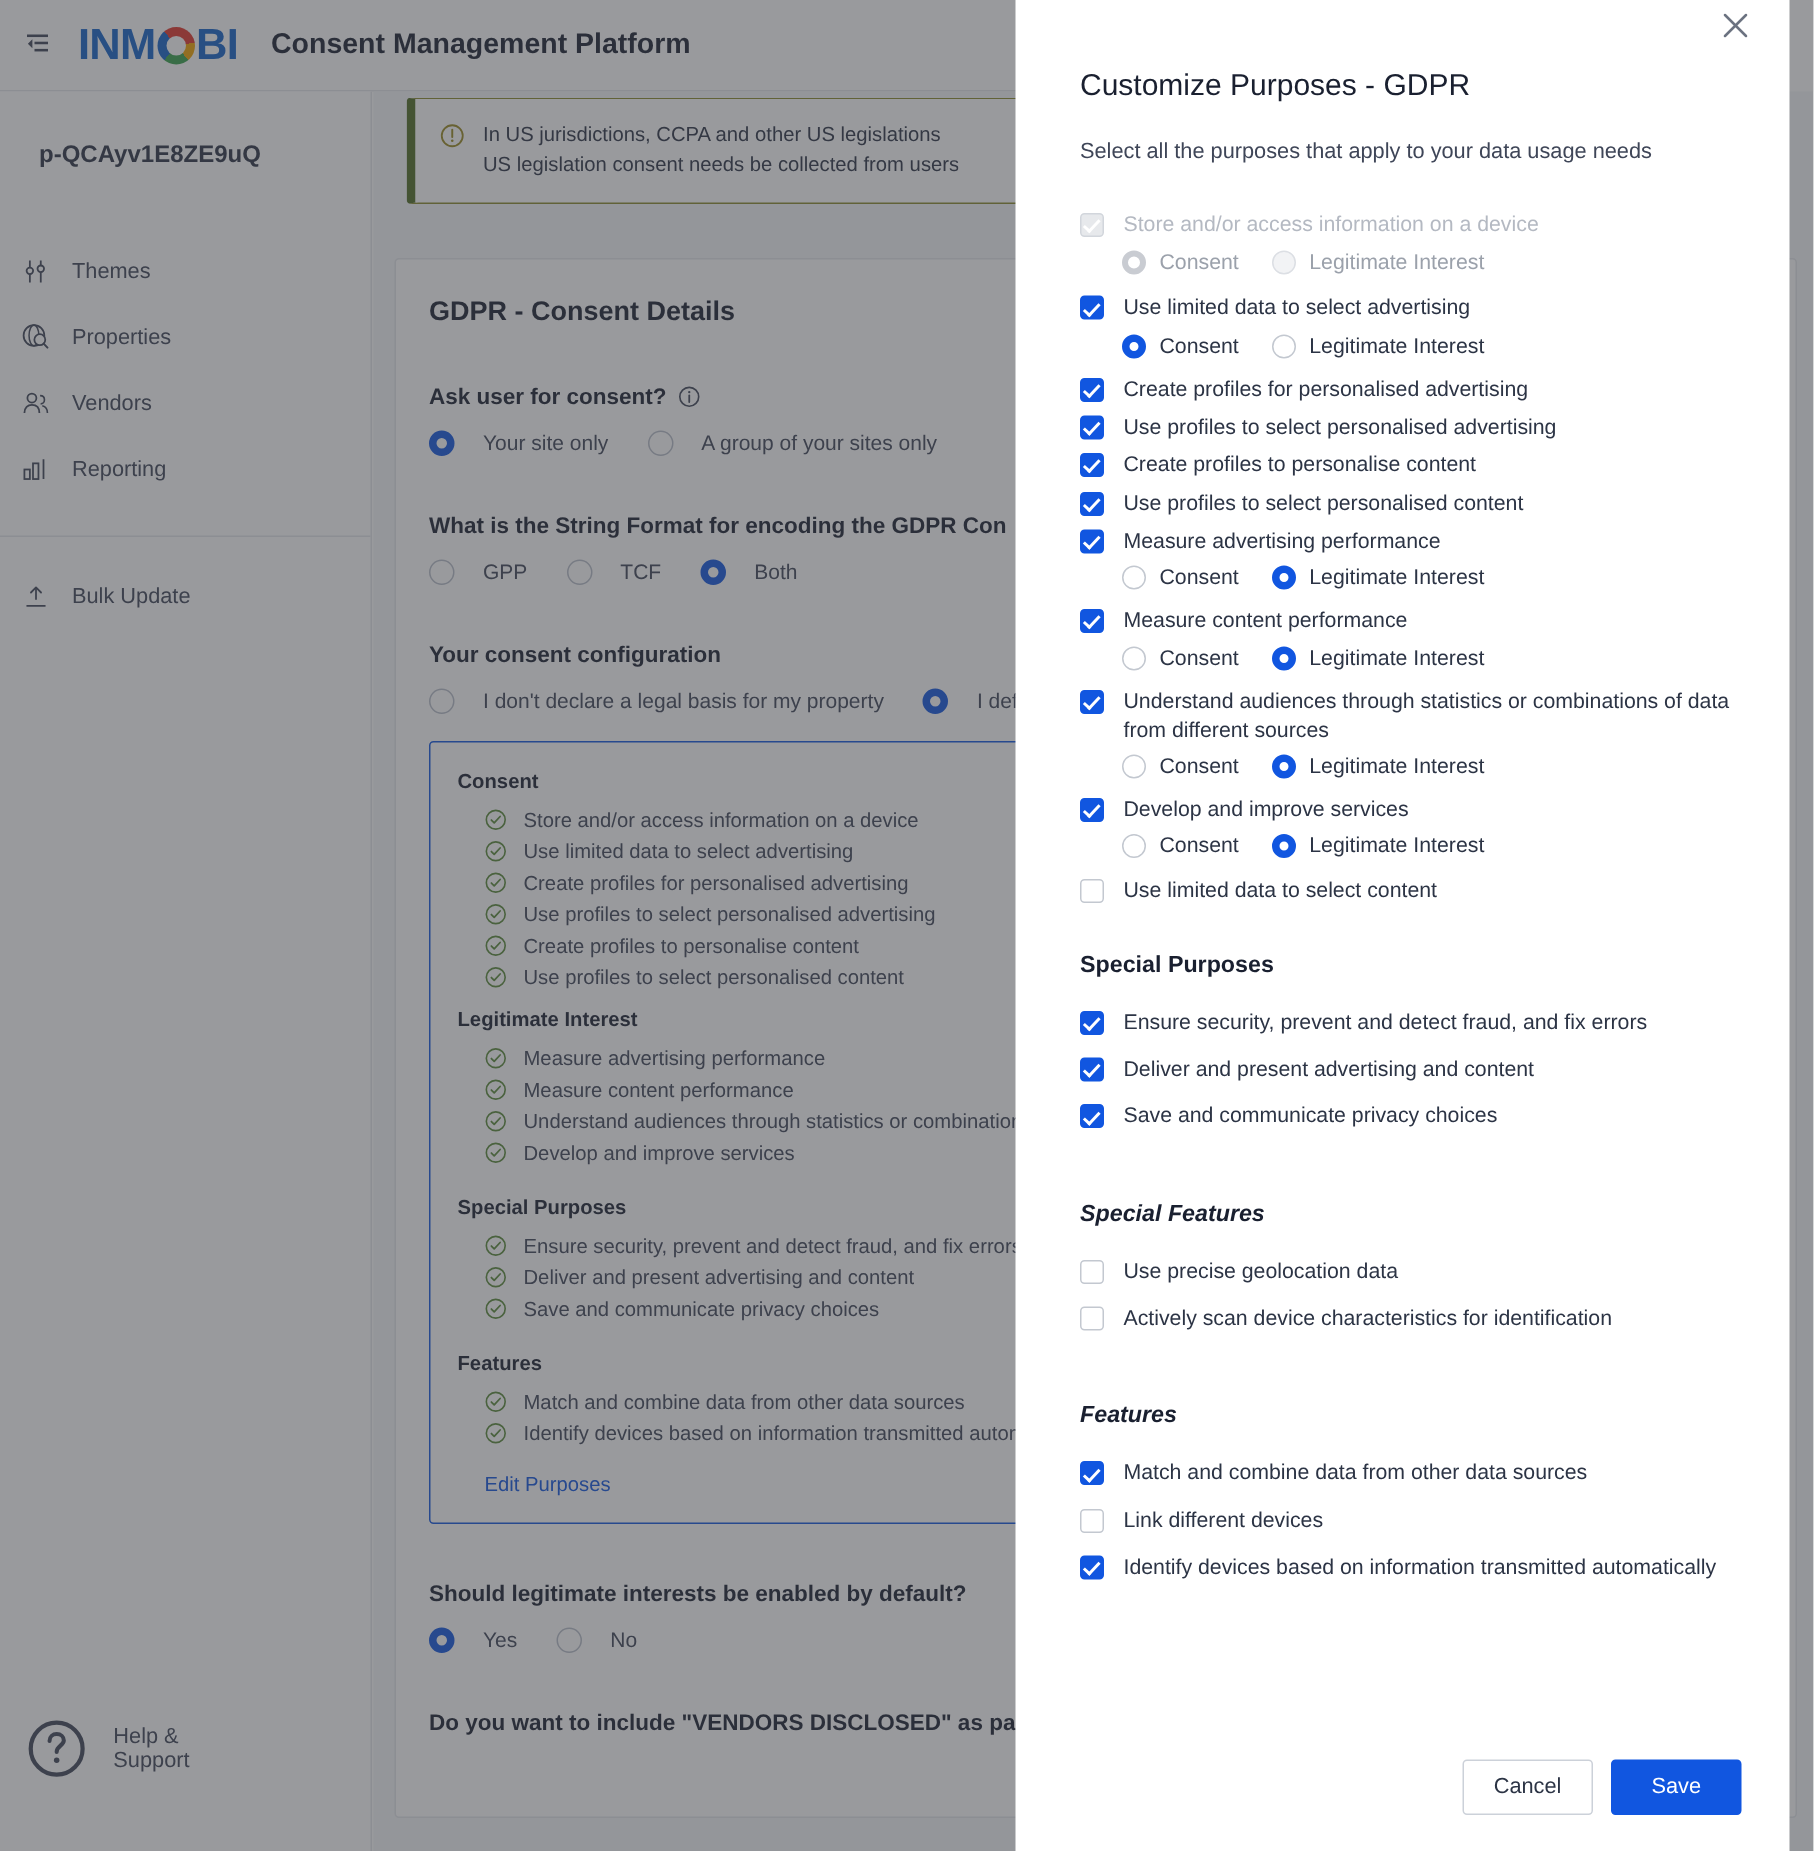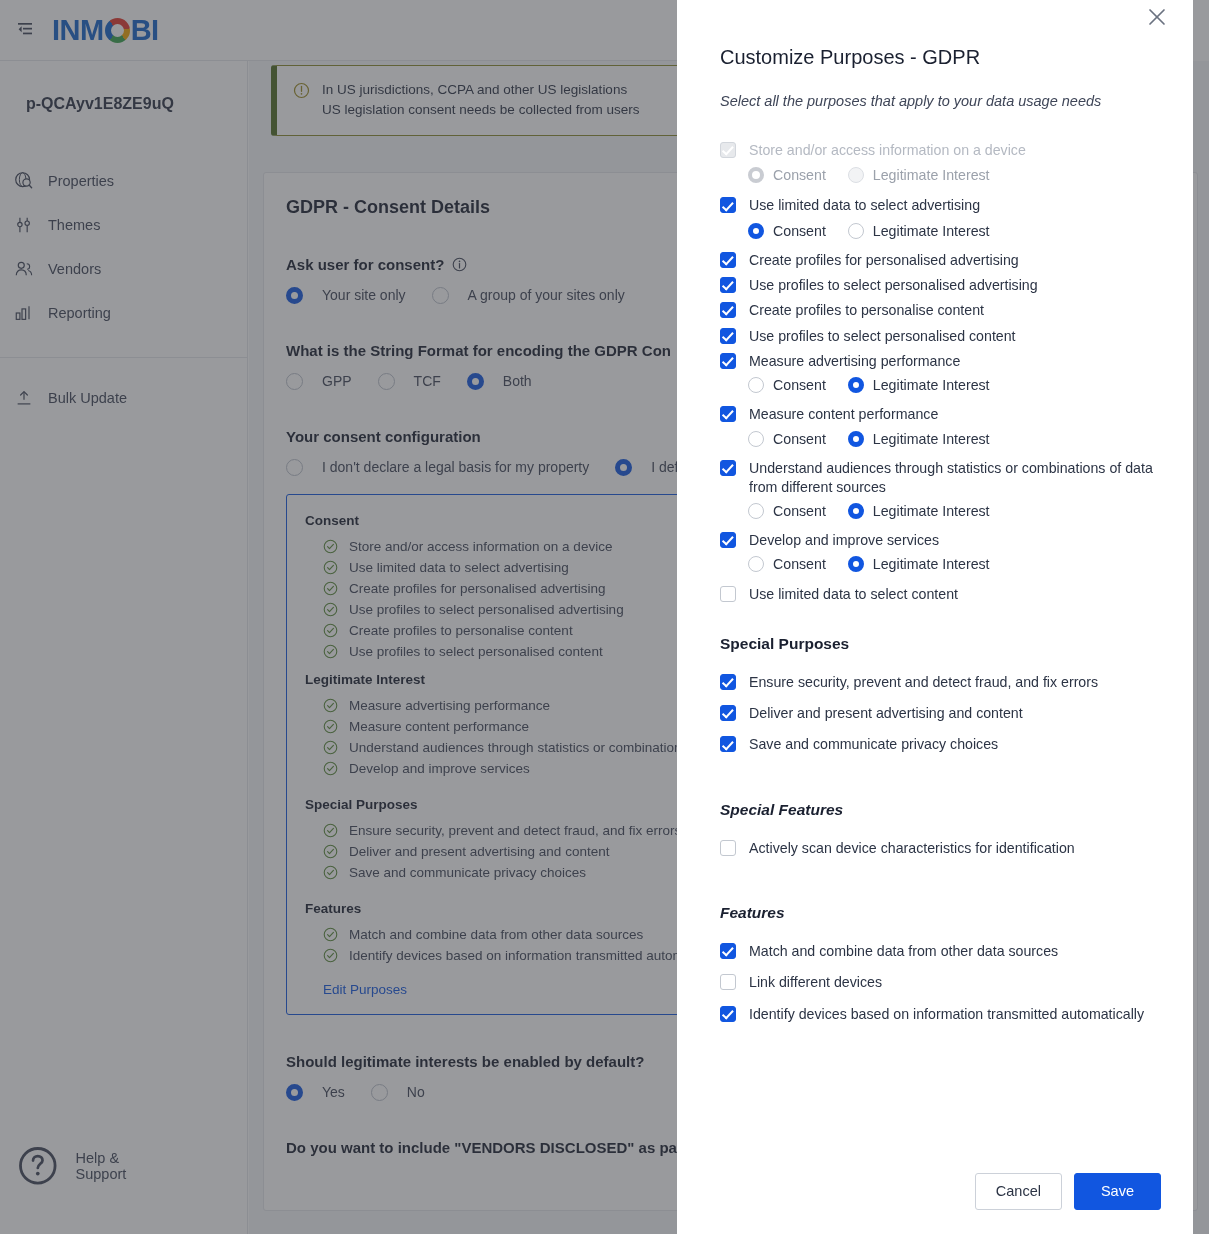--- a/index.html
+++ b/index.html
@@ -207,21 +207,20 @@
   .modal-body {
     padding: 46px 30px 0 43px;
   }
   .modal h1 {
     font-size: 20px; font-weight: 400; color: #1a2030;
     margin: 0 0 24px 0;
   }
   .modal-sub {
     font-size: 14.5px; color: #3f4658;
     margin: 0 0 28px 0;
-    font-style: italic;
   }
   .sec-title {
     font-size: 15.5px; font-weight: 700; color: #1a2030;
     margin: 26px 0 14px 0;
   }
   .sec-title.gap-lg { margin-top: 40px; font-style: italic; }
 
   .p-item { margin-bottom: 4px; }
   .p-row {
     display: flex; align-items: flex-start; gap: 13px;
@@ -314,48 +313,49 @@
           <rect x="5" y="5.8" width="9" height="1.7" fill="#3f4658"></rect>
           <rect x="5" y="10.6" width="9" height="1.7" fill="#3f4658"></rect>
           <path d="M3.6 4.2 L0.6 7.2 L3.6 10.2 Z" fill="#3f4658"></path>
         </svg>
       </div>
       <div class="logo">
         <span>INM</span>
           <span class="o-ring"></span>
           <span>BI</span>
       </div>
+      <div class="app-title">Consent Management Platform</div>
     </div>
 
     <div class="sidebar">
       <div class="prop-id">p-QCAyv1E8ZE9uQ</div>
 
       <div class="nav">
-        <div class="nav-item">
-          <svg class="nic" viewBox="0 0 22 22">
-            <circle cx="9.5" cy="9.5" r="7.6" fill="none" stroke="#3f4658" stroke-width="1.3"></circle>
-            <ellipse cx="9.5" cy="9.5" rx="3.6" ry="7.6" fill="none" stroke="#3f4658" stroke-width="1.1"></ellipse>
-            <circle cx="13.8" cy="12.6" r="4" fill="#fff" stroke="#3f4658" stroke-width="1.3"></circle>
-            <line x1="16.6" y1="15.5" x2="19.4" y2="18.4" stroke="#3f4658" stroke-width="1.5" stroke-linecap="round"></line>
-          </svg>
-          <span>Properties</span>
-        </div>
         <div class="nav-item">
           <svg class="nic" viewBox="0 0 22 22">
             <line x1="6.5" y1="3" x2="6.5" y2="8" stroke="#3f4658" stroke-width="1.3"></line>
             <circle cx="6.5" cy="10.5" r="2.4" fill="none" stroke="#3f4658" stroke-width="1.3"></circle>
             <line x1="6.5" y1="13" x2="6.5" y2="19" stroke="#3f4658" stroke-width="1.3"></line>
             <line x1="14.5" y1="3" x2="14.5" y2="6.5" stroke="#3f4658" stroke-width="1.3"></line>
             <circle cx="14.5" cy="9" r="2.4" fill="none" stroke="#3f4658" stroke-width="1.3"></circle>
             <line x1="14.5" y1="11.5" x2="14.5" y2="19" stroke="#3f4658" stroke-width="1.3"></line>
           </svg>
           <span>Themes</span>
         </div>
         <div class="nav-item">
           <svg class="nic" viewBox="0 0 22 22">
+            <circle cx="9.5" cy="9.5" r="7.6" fill="none" stroke="#3f4658" stroke-width="1.3"></circle>
+            <ellipse cx="9.5" cy="9.5" rx="3.6" ry="7.6" fill="none" stroke="#3f4658" stroke-width="1.1"></ellipse>
+            <circle cx="13.8" cy="12.6" r="4" fill="#fff" stroke="#3f4658" stroke-width="1.3"></circle>
+            <line x1="16.6" y1="15.5" x2="19.4" y2="18.4" stroke="#3f4658" stroke-width="1.5" stroke-linecap="round"></line>
+          </svg>
+          <span>Properties</span>
+        </div>
+        <div class="nav-item">
+          <svg class="nic" viewBox="0 0 22 22">
             <circle cx="8" cy="7" r="3.3" fill="none" stroke="#3f4658" stroke-width="1.3"></circle>
             <path d="M2.5 18 C2.5 13.8 5 12 8 12 C11 12 13.5 13.8 13.5 18" fill="none" stroke="#3f4658" stroke-width="1.3"></path>
             <path d="M14 5.2 C16 5.2 17.2 6.6 17.2 8.3 C17.2 10 16 11.3 14.4 11.3" fill="none" stroke="#3f4658" stroke-width="1.2"></path>
             <path d="M15.6 12.6 C18 13.2 19.4 14.9 19.4 18" fill="none" stroke="#3f4658" stroke-width="1.2"></path>
           </svg>
           <span>Vendors</span>
         </div>
         <div class="nav-item">
           <svg class="nic" viewBox="0 0 22 22">
             <rect x="2.5" y="11" width="4" height="7" fill="none" stroke="#3f4658" stroke-width="1.3"></rect>
@@ -744,20 +744,24 @@
         <span class="p-label">Deliver and present advertising and content</span>
       </div>
       <div class="p-row" style="padding:6px 0">
         <span class="ck on"></span>
         <span class="p-label">Save and communicate privacy choices</span>
       </div>
 
       <div class="sec-title gap-lg">Special Features</div>
       <div class="p-row" style="padding:6px 0">
         <span class="ck"></span>
+        <span class="p-label">Use precise geolocation data</span>
+      </div>
+      <div class="p-row" style="padding:6px 0">
+        <span class="ck"></span>
         <span class="p-label">Actively scan device characteristics for identification</span>
       </div>
 
       <div class="sec-title gap-lg">Features</div>
       <div class="p-row" style="padding:6px 0">
         <span class="ck on"></span>
         <span class="p-label">Match and combine data from other data sources</span>
       </div>
       <div class="p-row" style="padding:6px 0">
         <span class="ck"></span>

